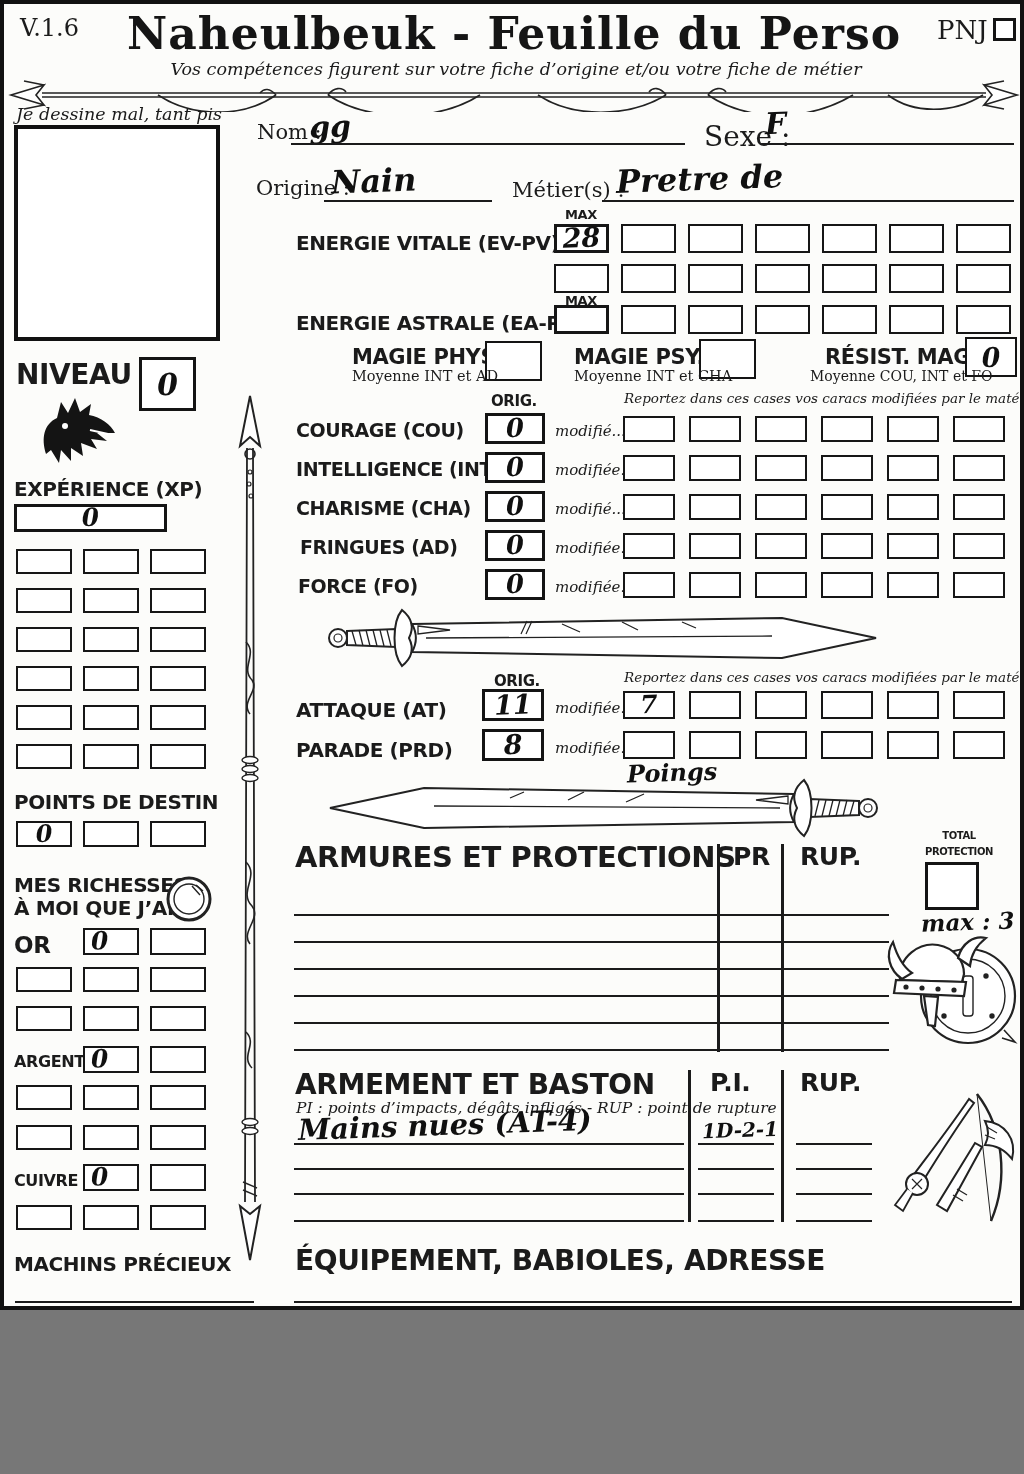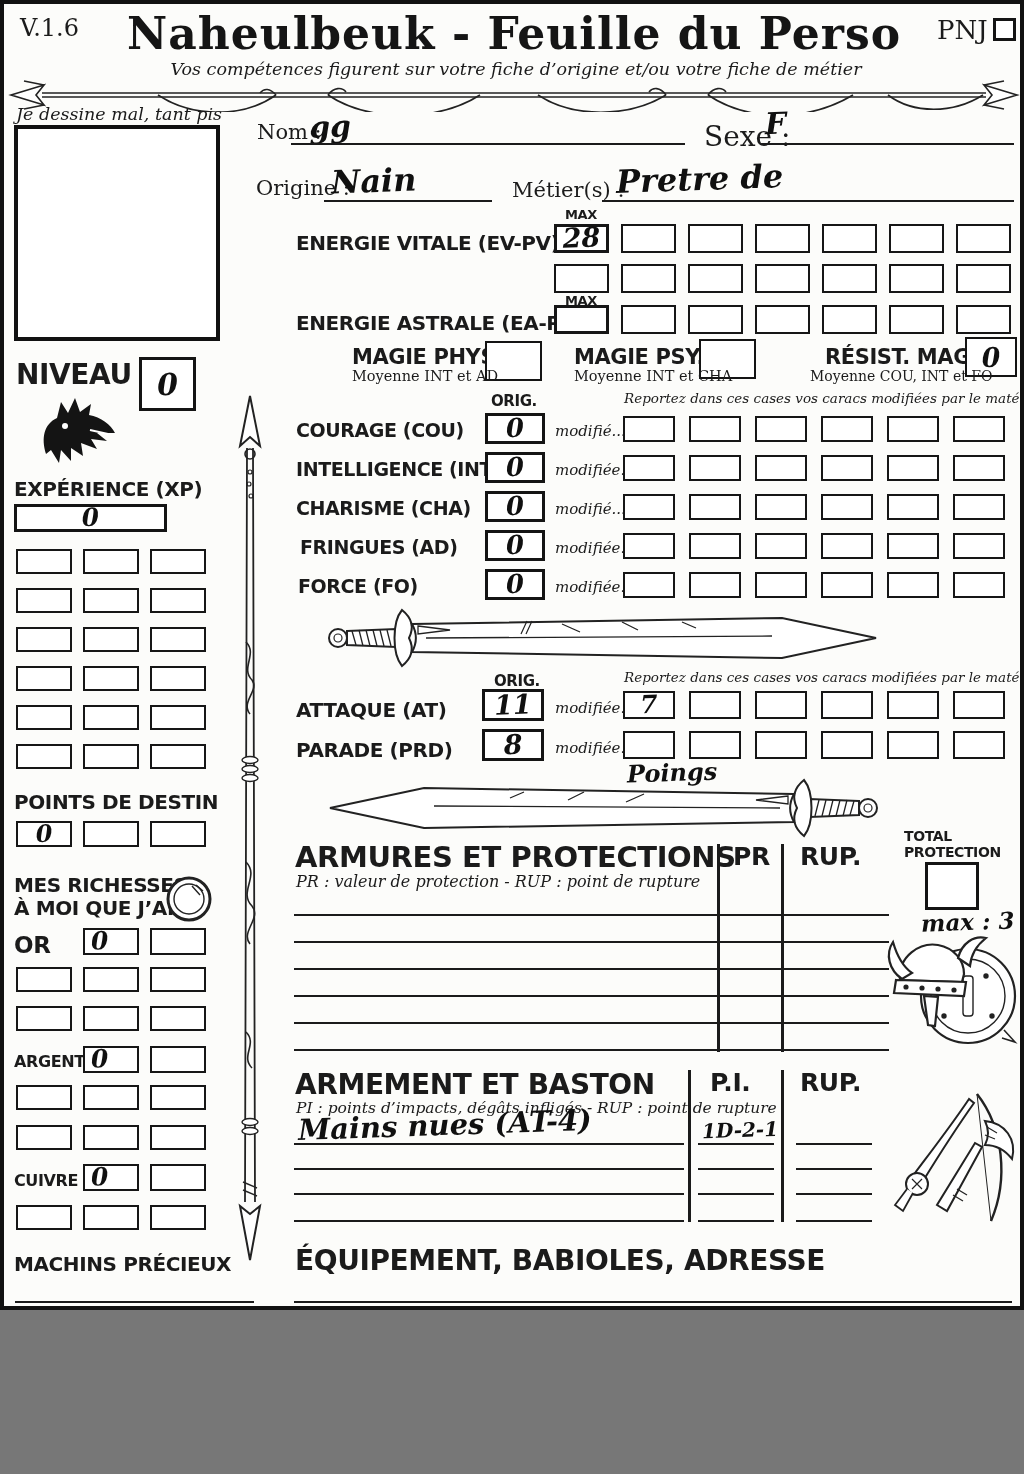--- a/index.html
+++ b/index.html
@@ -236,27 +236,26 @@
       <path d="M30,27 L34,41 M37,26 L41,42 M44,26 L48,42 M51,26 L55,42 M58,26 L62,42 M65,26 L69,42" stroke-width="1.3"></path>
       <path d="M80,6 C70,18 70,50 80,62 C90,54 92,44 87,34 C92,24 90,14 80,6 Z"></path>
       <path d="M90,20 L460,14 L554,34 L460,54 L90,48 C95,39 95,29 90,20 Z"></path>
       <path d="M104,34 L450,32" stroke-width="1.3"></path>
       <path d="M96,22 L128,26 L96,30 Z" stroke-width="1.3"></path>
       <path d="M240,20 L258,28 M300,18 L316,26 M360,18 L374,24" stroke-width="1.3"></path>
     </svg>
   </div>
 
   <div class="abs blk" style="left:291px;top:836px;font-size:29px;">ARMURES ET PROTECTIONS</div>
-  <div class="abs cal ital" style="left:292px;top:868px;font-size:16px;">PR : valeur de protection - RUP : point de rupture</div>
   <div class="vbar" style="left:713px;top:840px;height:208px;"></div>
   <div class="abs blk" style="left:729px;top:838px;font-size:25px;">PR</div>
   <div class="vbar" style="left:777px;top:840px;height:208px;"></div>
   <div class="abs blk" style="left:796px;top:838px;font-size:25px;">RUP.</div>
 
-  <div class="abs blk" style="left:900px;top:824px;width:110px;font-size:14px;line-height:16px;">
+  <div class="abs blk" style="left:900px;top:824px;width:110px;font-size:10px;text-align:center;line-height:16px;">
     <div>TOTAL</div>
     <div>PROTECTION</div>
   </div>
   <div class="obox" style="left:921px;top:858px;width:54px;height:48px;"></div>
   <div class="abs hw" style="left:917px;top:904px;font-size:23px;">max : 3</div>
 
   <div class="wline" style="left:290px;top:910px;width:595px;"></div>
   <div class="thinline" style="left:727px;top:910px;width:42px;"></div>
   <div class="thinline" style="left:793px;top:910px;width:75px;"></div>
   <div class="wline" style="left:290px;top:937px;width:595px;"></div>

